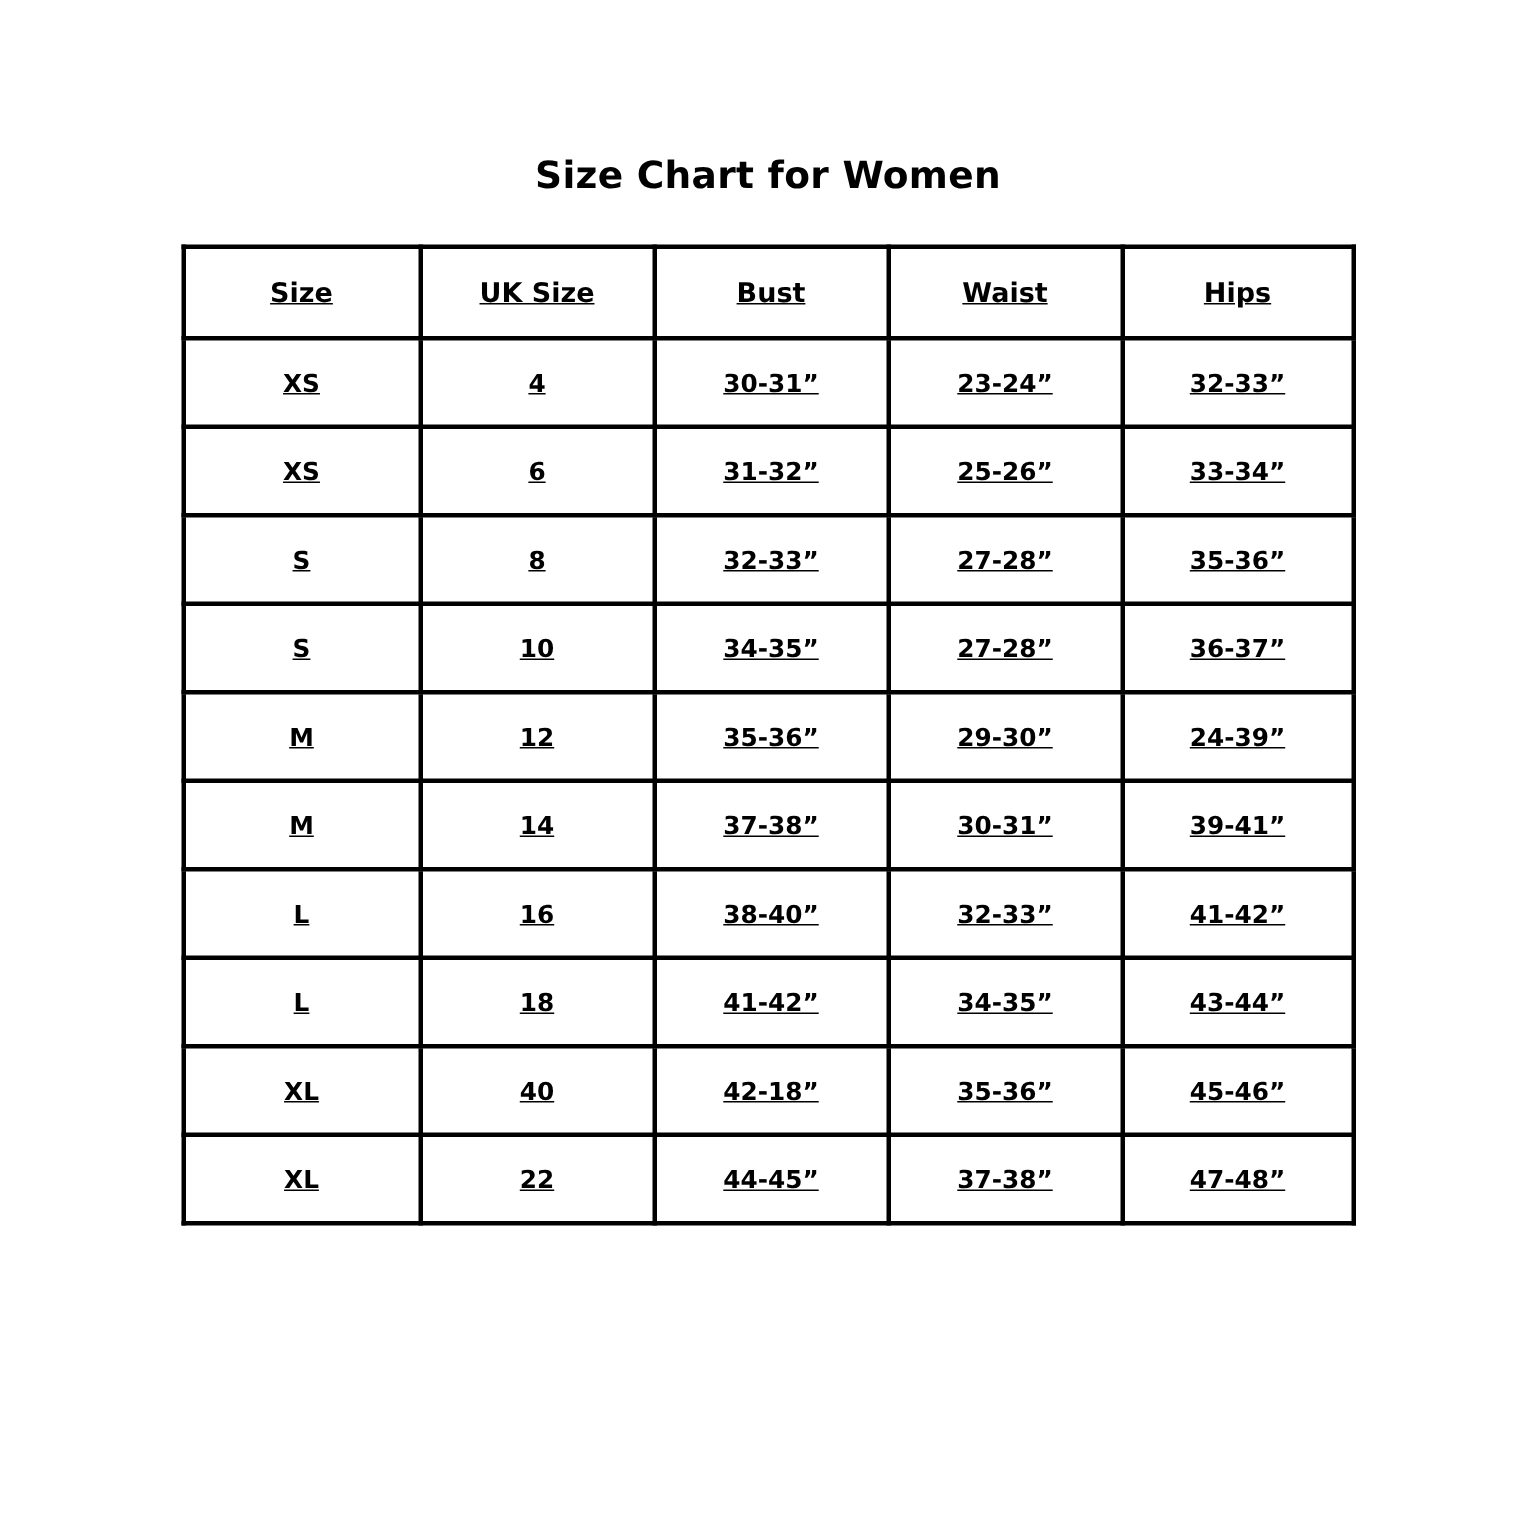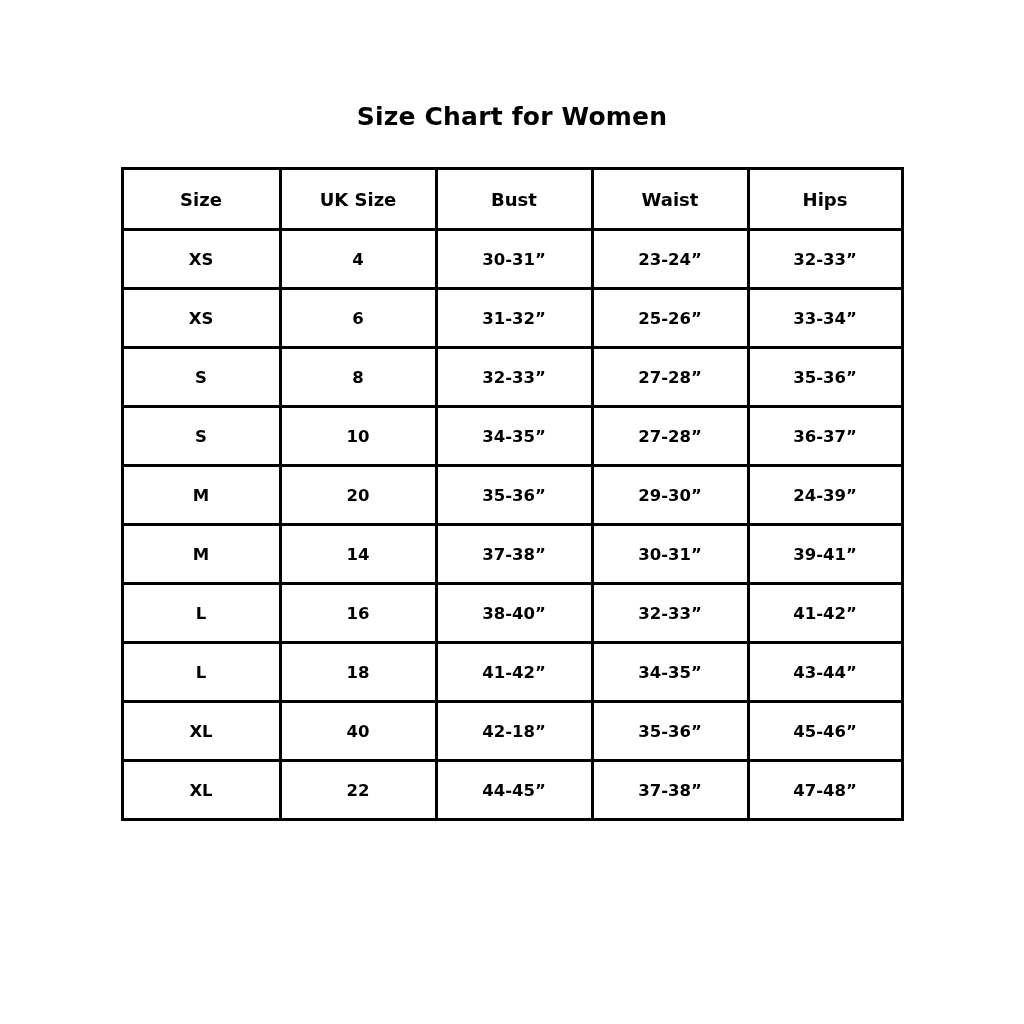--- a/index.html
+++ b/index.html
@@ -15,33 +15,33 @@
     position: relative;
     overflow: hidden;
   }
   .page {
     width: 1024px;
     height: 1024px;
     box-sizing: border-box;
     display: flex;
     flex-direction: column;
     align-items: center;
-    gap: 16px;
   }
   .chart-title {
     font-size: 25px;
     font-weight: bold;
     letter-spacing: 0.2px;
     margin-top: 102px;
     margin-bottom: 0;
     text-align: center;
     color: #000000;
   }
   .table-wrap {
-    margin-top: 20px;
+    margin-top: 32px;
+    text-decoration: underline;
   }
   table.size-table {
     border-collapse: collapse;
     width: 780px;
     table-layout: fixed;
   }
   table.size-table th,
   table.size-table td {
     border: 3px solid #000000;
     text-align: center;
@@ -110,21 +110,21 @@
         </tr>
         <tr>
           <td>S</td>
           <td>10</td>
           <td>34-35”</td>
           <td>27-28”</td>
           <td>36-37”</td>
         </tr>
         <tr>
           <td>M</td>
-          <td>20</td>
+          <td>12</td>
           <td>35-36”</td>
           <td>29-30”</td>
           <td>24-39”</td>
         </tr>
         <tr>
           <td>M</td>
           <td>14</td>
           <td>37-38”</td>
           <td>30-31”</td>
           <td>39-41”</td>

